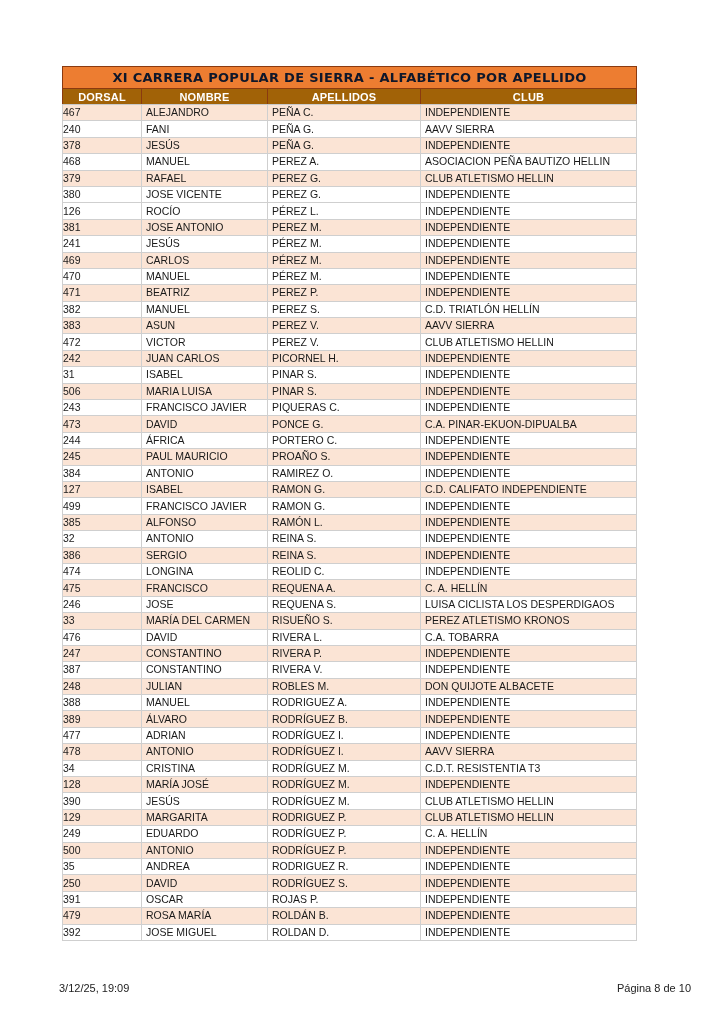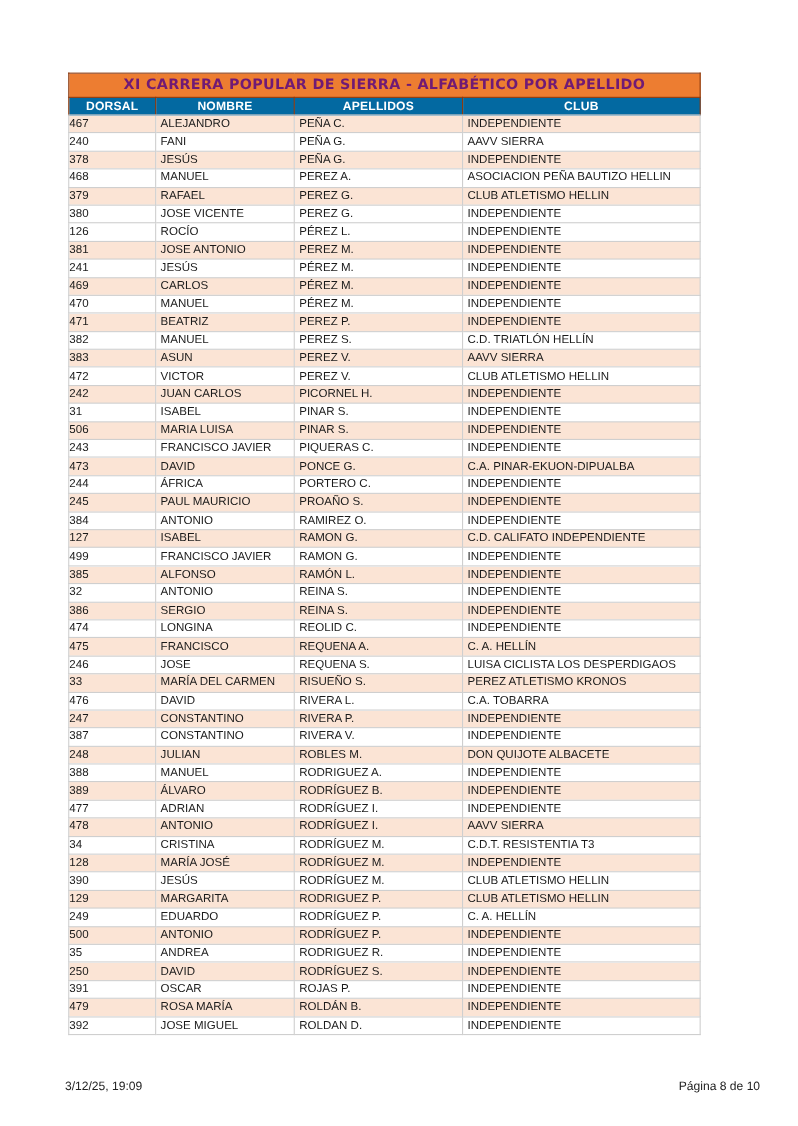--- a/index.html
+++ b/index.html
@@ -24,34 +24,34 @@
       table-layout: fixed;
     }
     .page-table col.c-dorsal { width: 79px; }
     .page-table col.c-nombre { width: 126px; }
     .page-table col.c-apellidos { width: 153px; }
     .page-table col.c-club { width: 216px; }
 
     .title-row th {
       height: 21px;
       background: #ED7D31;
-      color: #701a75;
+      color: #0f172a;
       font-family: "DejaVu Sans", sans-serif;
       font-weight: bold;
       font-size: 13px;
       letter-spacing: 0.3px;
       text-align: center;
       border: 1px solid #8a3a10;
       border-bottom: 1px solid #8a3a10;
       padding: 0;
       white-space: nowrap;
     }
     .header-row th {
       height: 15px;
-      background: #0369a1;
+      background: #a16207;
       color: #ffffff;
       font-family: "Liberation Sans", sans-serif;
       font-weight: bold;
       font-size: 11px;
       text-align: center;
       border-left: 1px solid #8a3a10;
       border-right: 1px solid #8a3a10;
       border-bottom: 1px solid #c9c9c9;
       padding: 0;
       letter-spacing: 0.2px;

